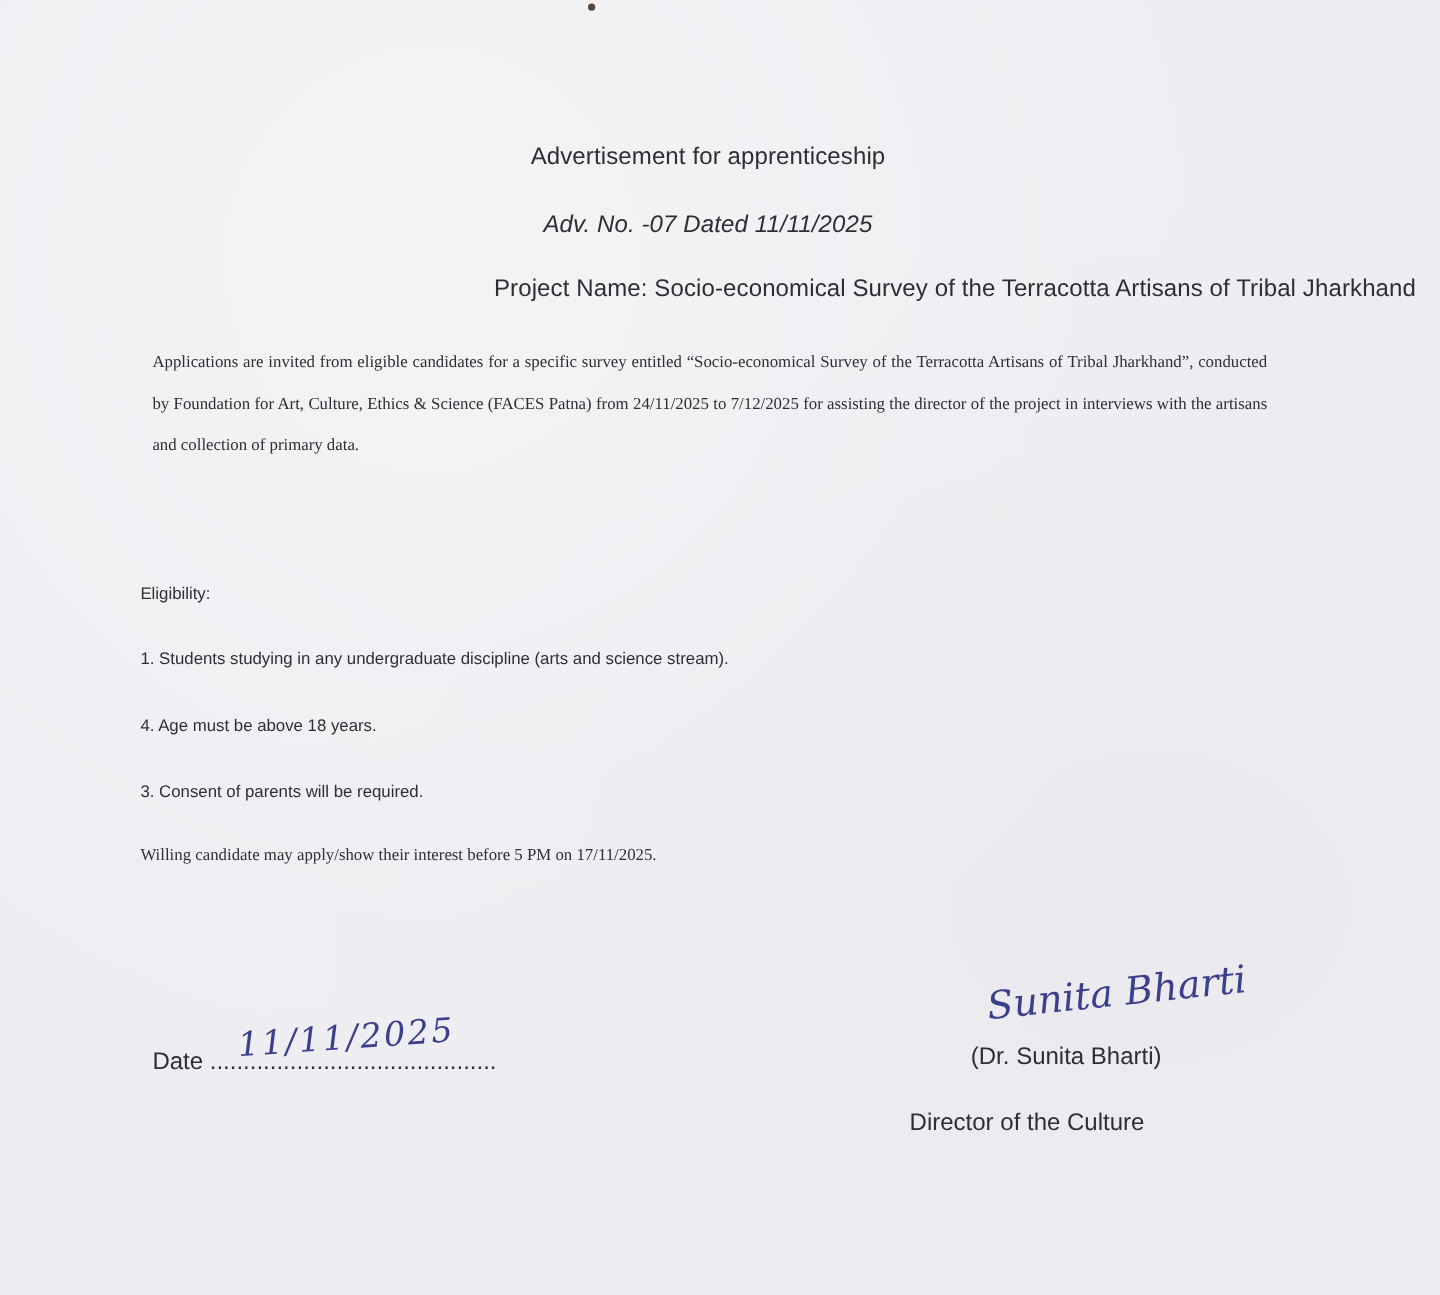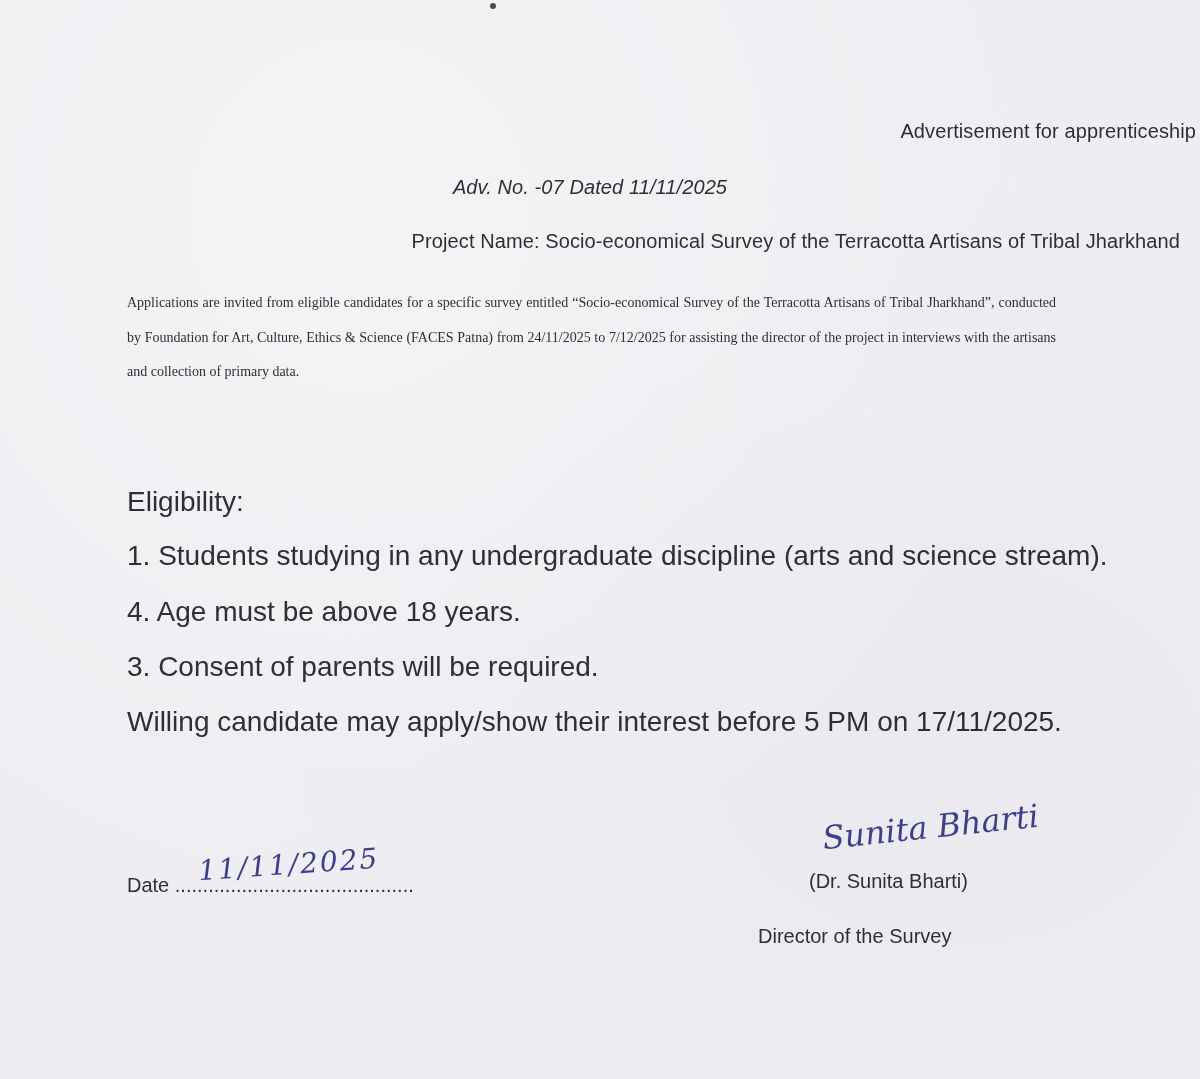--- a/index.html
+++ b/index.html
@@ -33,46 +33,46 @@
       background: #5a4636;
     }
     .centered {
       position: absolute;
       left: 0;
       width: 1180px;
       text-align: center;
       font-size: 20px;
       letter-spacing: 0.1px;
     }
-    #title { top: 120px; left: 16px; width: 1180px; text-align: right; }
+    #title { top: 120px; left: 0; width: 1180px; }
     #adv-no { top: 176px; width: 1180px; font-style: italic; }
     #project { top: 230px; width: 1180px; text-align: right; }
 
     .body-para {
       position: absolute;
       left: 127px;
       top: 286px;
       width: 929px;
       font-size: 14px;
       line-height: 34.7px;
       text-align: justify;
       text-align-last: left;
       font-family: Liberation Serif, serif;
     }
     .line {
       position: absolute;
-      left: 127px;
-      font-size: 28px;
+      left: 117px;
+      font-size: 14px;
       white-space: nowrap;
     }
     #eligibility-heading { top: 486px; }
     #item-1 { top: 540px; text-align: center; }
     #item-2 { top: 596px; }
     #item-3 { top: 651px; }
-    #deadline { top: 706px; }
+    #deadline { top: 706px; font-family: Liberation Serif, serif; }
 
     .date-block {
       position: absolute;
       left: 127px;
       top: 874px;
       font-size: 20px;
       white-space: nowrap;
     }
     .dots {
       letter-spacing: 0px;
@@ -135,13 +135,13 @@
 <div class="line" id="deadline">Willing candidate may apply/show their interest before 5 PM on 17/11/2025.</div>
 
 <div class="date-block">
   <span>Date</span>
   <span class="dots">...........................................</span>
 </div>
 <div class="handwritten-date">11/11/2025</div>
 
 <div class="signature">Sunita Bharti</div>
 <div id="signatory-name">(Dr. Sunita Bharti)</div>
-<div id="signatory-title">Director of the Survey</div>
+<div id="signatory-title">Director of the Culture</div>
 
 </body></html>

